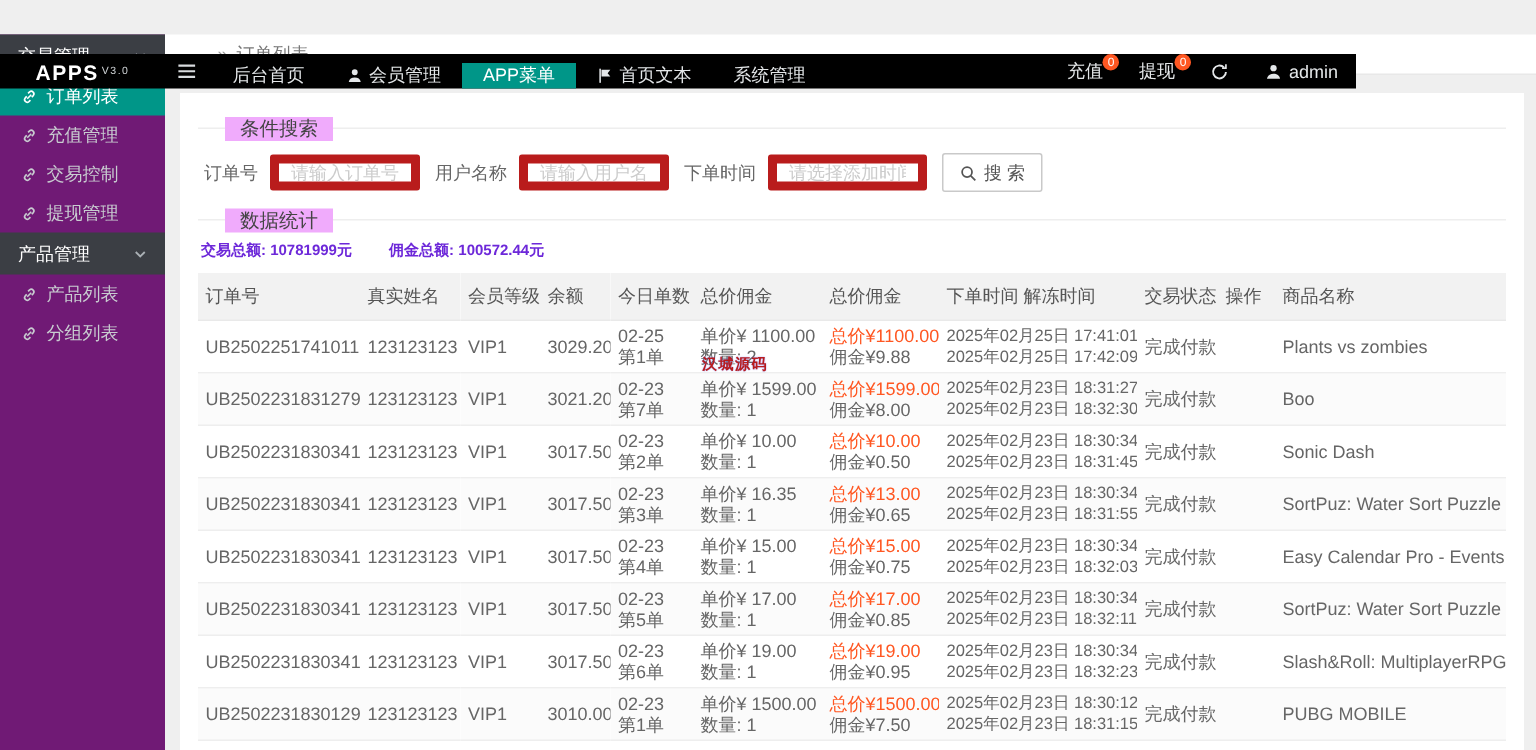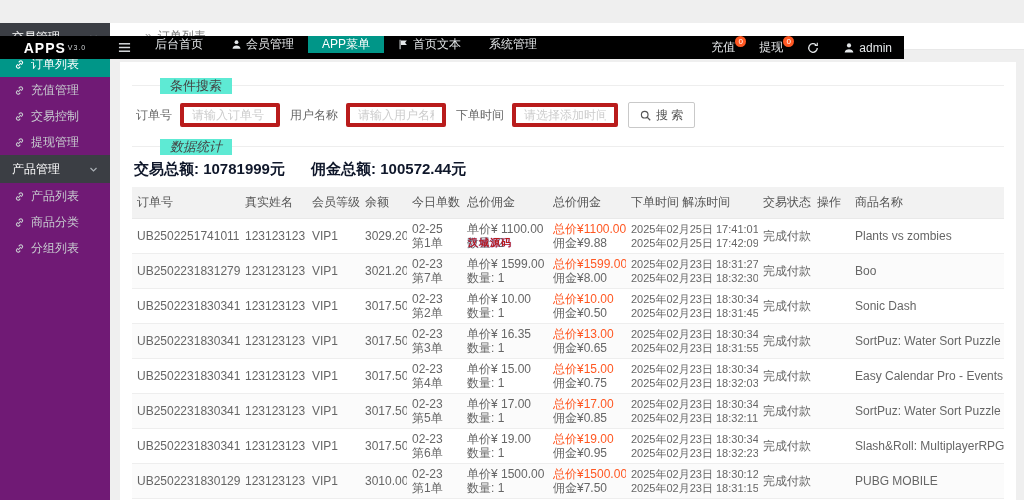--- a/index.html
+++ b/index.html
@@ -7,21 +7,21 @@
     font-family:"Liberation Sans","DejaVu Sans",sans-serif; }
   body { position:relative; }
 
   
   .topbar { position:absolute; top:0; left:0; width:904px; height:23px;
     background:#000000; display:flex; align-items:stretch; z-index:5;margin-top:36px; }
   .logo { width:110px; display:flex; align-items:center; justify-content:center;
     color:#fff; font-size:14px; font-weight:bold; letter-spacing:1px; }
   .logo sup { font-size:7px; font-weight:normal; margin-left:2px; color:#cfd3d6; }
   .hamburger { display:flex; align-items:center; padding:0 10px 0 8px; color:#d8dbde; cursor:pointer; }
-  .top-nav { display:flex; align-items:flex-start; }
+  .top-nav { display:flex; align-items:flex-end; }
   .nav-item { display:flex; align-items:center; gap:4px; padding:0 14px; font-size:12px;
     color:#e4e7e9; cursor:pointer; }
   .nav-item.active { background:#009688; color:#fff; }
   .nav-icon { display:flex; align-items:center; }
   .nav-icon svg { width:11px; height:11px; }
   .top-right { margin-left:auto; display:flex; align-items:stretch; }
   .tr-item { position:relative; display:flex; align-items:center; gap:4px;
     padding:0 12px; font-size:12px; color:#e4e7e9; cursor:pointer; }
   .badge { position:absolute; top:0px; right:1px; min-width:11px; height:11px;
     background:#ff5722; color:#fff; font-size:8px; line-height:11px; text-align:center;
@@ -41,37 +41,37 @@
 
   
   .main { position:absolute; top:23px; left:110px; width:914px; height:477px; }
   .breadcrumb { height:27px; background:#fff; display:flex; align-items:center;
     padding-left:35px; font-size:12px; color:#777; border-bottom:1px solid #e8e8e8; }
   .breadcrumb .sep { margin-right:6px; color:#999; }
   .content { padding:12px 8px 0 10px; }
   .card { background:#fff; min-height:438px; padding:14px 12px 0 12px; }
 
   .fieldset { position:relative; border-top:1px solid #eee; margin-top:9px; }
-  .fieldset .legend { position:absolute; top:-8px; left:28px; background:#5eead4;
+  .fieldset .legend { position:absolute; top:-8px; left:18px; background:#f0abfc;
     padding:0 10px; font-size:13px; color:#444; line-height:16px; }
 
   .search-form { display:flex; align-items:center; margin:16px 0 0 2px; }
   .f-label { font-size:12px; color:#666; margin:0 8px 0 10px; white-space:nowrap; }
   .f-label:first-child { margin-left:2px; }
-  .search-form input { width:100px; height:24px; border:4px solid #b91c1c; border-radius:2px;
+  .search-form input { width:100px; height:24px; border:6px solid #b91c1c; border-radius:2px;
     padding:0 8px; font-size:12px; color:#666; outline:none; }
   .search-form input::placeholder { color:#ccc; }
   .search-form input.wide { width:106px; }
   .search-btn { display:flex; align-items:center; gap:5px; height:26px; padding:1px 11px;
     margin-left:10px; border:1px solid #c9c9c9; background:#fff; border-radius:2px;
     font-size:12px; color:#555; cursor:pointer; }
   .search-btn svg { width:11px; height:11px; }
 
-  .stats-box { margin-top:18px;font-style:italic; }
-  .stats-line { margin:13px 0 4px 2px; font-size:15px; font-weight:bold; color:#0f172a; }
+  .stats-box { margin-top:18px; }
+  .stats-line { margin:13px 0 4px 2px; font-size:10px; font-weight:bold; color:#6d28d9; }
   .stats-line .pair { margin-right:22px; }
 
   table { width:100%; border-collapse:collapse; table-layout:fixed; margin-top:8px; }
   th { background:#f2f2f2; font-weight:normal; color:#555; font-size:12px; text-align:left;
     padding:7px 6px 7px 5px; border-bottom:1px solid #e9e9e9; white-space:nowrap;
     overflow:hidden; }
   td { font-size:12px; color:#666; padding:3px 6px 3px 5px; border-bottom:1px solid #eee;
     vertical-align:middle; white-space:nowrap; overflow:hidden; }
   td div { line-height:14px; }
   tbody tr { height:32px; }
@@ -221,28 +221,20 @@
       <path d="M5.3 8.7l3.4-3.4"></path>
     </svg>
     <span>产品列表</span>
   </div>
     <div class="side-item">
     <svg viewBox="0 0 14 14" fill="none" stroke="currentColor" stroke-width="1.4">
       <path d="M6 4.2l1.3-1.3a2.2 2.2 0 0 1 3.1 3.1L9.1 7.3"></path>
       <path d="M8 9.8l-1.3 1.3a2.2 2.2 0 0 1-3.1-3.1L4.9 6.7"></path>
       <path d="M5.3 8.7l3.4-3.4"></path>
     </svg>
-    <span>商品分类</span>
-  </div>
-    <div class="side-item">
-    <svg viewBox="0 0 14 14" fill="none" stroke="currentColor" stroke-width="1.4">
-      <path d="M6 4.2l1.3-1.3a2.2 2.2 0 0 1 3.1 3.1L9.1 7.3"></path>
-      <path d="M8 9.8l-1.3 1.3a2.2 2.2 0 0 1-3.1-3.1L4.9 6.7"></path>
-      <path d="M5.3 8.7l3.4-3.4"></path>
-    </svg>
     <span>分组列表</span>
   </div>
   </aside>
 
 <div class="main">
   <div class="breadcrumb">
     <span class="sep">»</span>
     <span>订单列表</span>
   </div>
   <div class="content">

